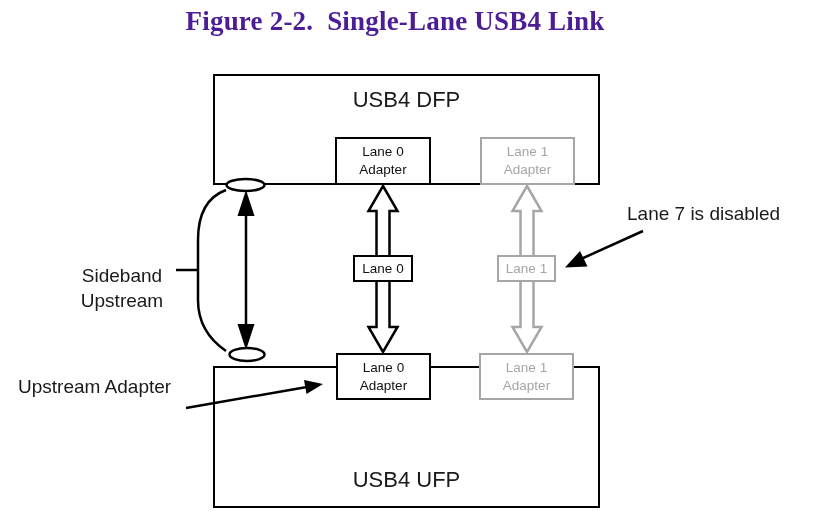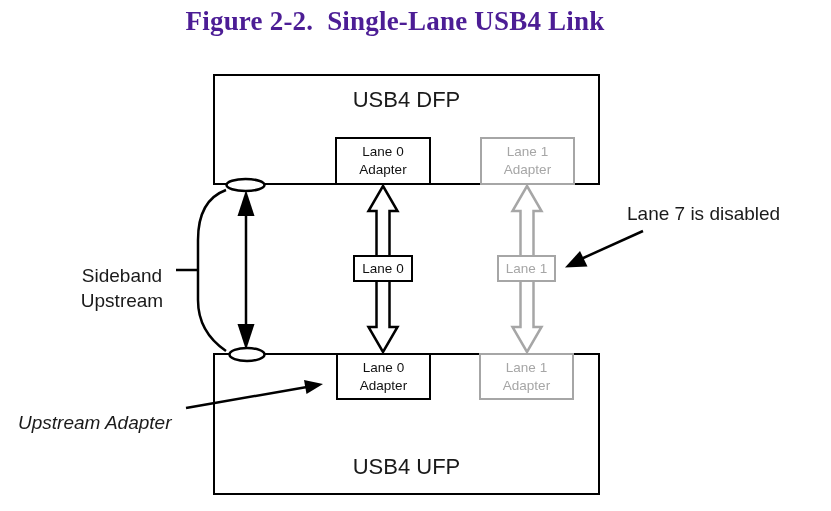--- a/index.html
+++ b/index.html
@@ -74,21 +74,21 @@
 
   <div class="box adapter" style="left:335px;top:137px;width:96px;height:48px;">
     <span>Lane 0</span>
     <span>Adapter</span>
   </div>
   <div class="box adapter gray" style="left:480px;top:137px;width:95px;height:48px;">
     <span>Lane 1</span>
     <span>Adapter</span>
   </div>
 
-  <div class="box port-box" style="left:213px;top:353px;width:387px;height:142px;">
+  <div class="box port-box" style="left:213px;top:366px;width:387px;height:142px;">
     <div class="port-label" style="bottom:13px;">USB4 UFP</div>
   </div>
 
   <div class="box adapter" style="left:336px;top:353px;width:95px;height:47px;">
     <span>Lane 0</span>
     <span>Adapter</span>
   </div>
   <div class="box adapter gray" style="left:479px;top:353px;width:95px;height:47px;">
     <span>Lane 1</span>
     <span>Adapter</span>
@@ -120,16 +120,16 @@
     <span>Lane 0</span>
   </div>
   <div class="box chip gray" style="left:497px;top:255px;width:59px;height:27px;">
     <span>Lane 1</span>
   </div>
 
   <div class="annot" style="left:72px;top:245px;width:100px;text-align:center;line-height:25px;white-space:normal;margin-top:18px;">
     <span>Sideband</span><br>
     <span>Upstream</span>
   </div>
-  <div class="annot" style="left:18px;top:412px;font-style:italic;">Upstream Adapter</div>
+  <div class="annot" style="left:18px;top:376px;">Upstream Adapter</div>
   <div class="annot" style="left:627px;top:203px;">Lane 7 is disabled</div>
 
 </div>
 
 </body></html>

